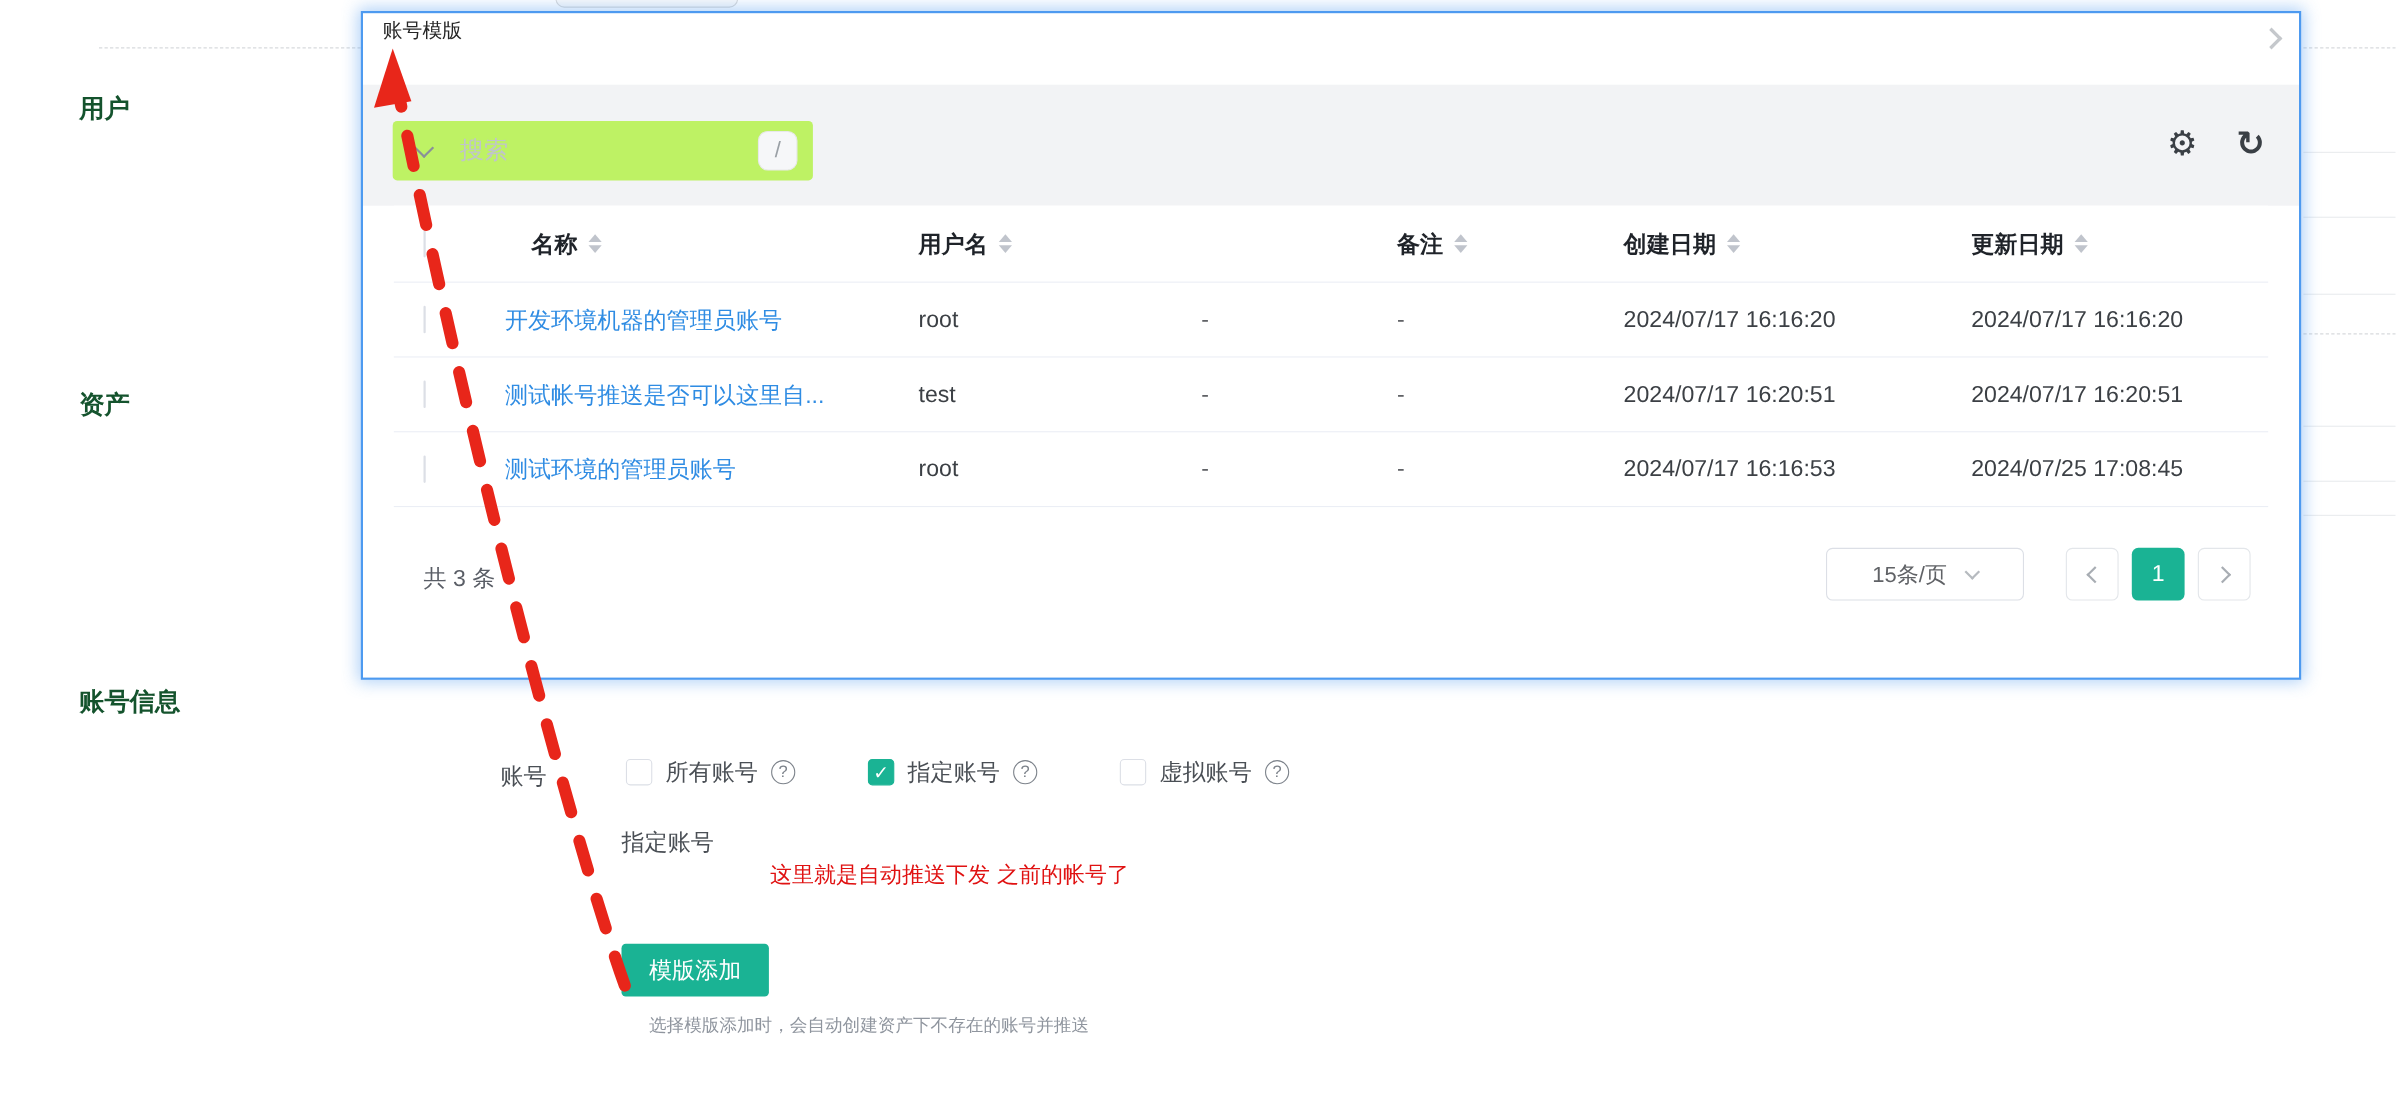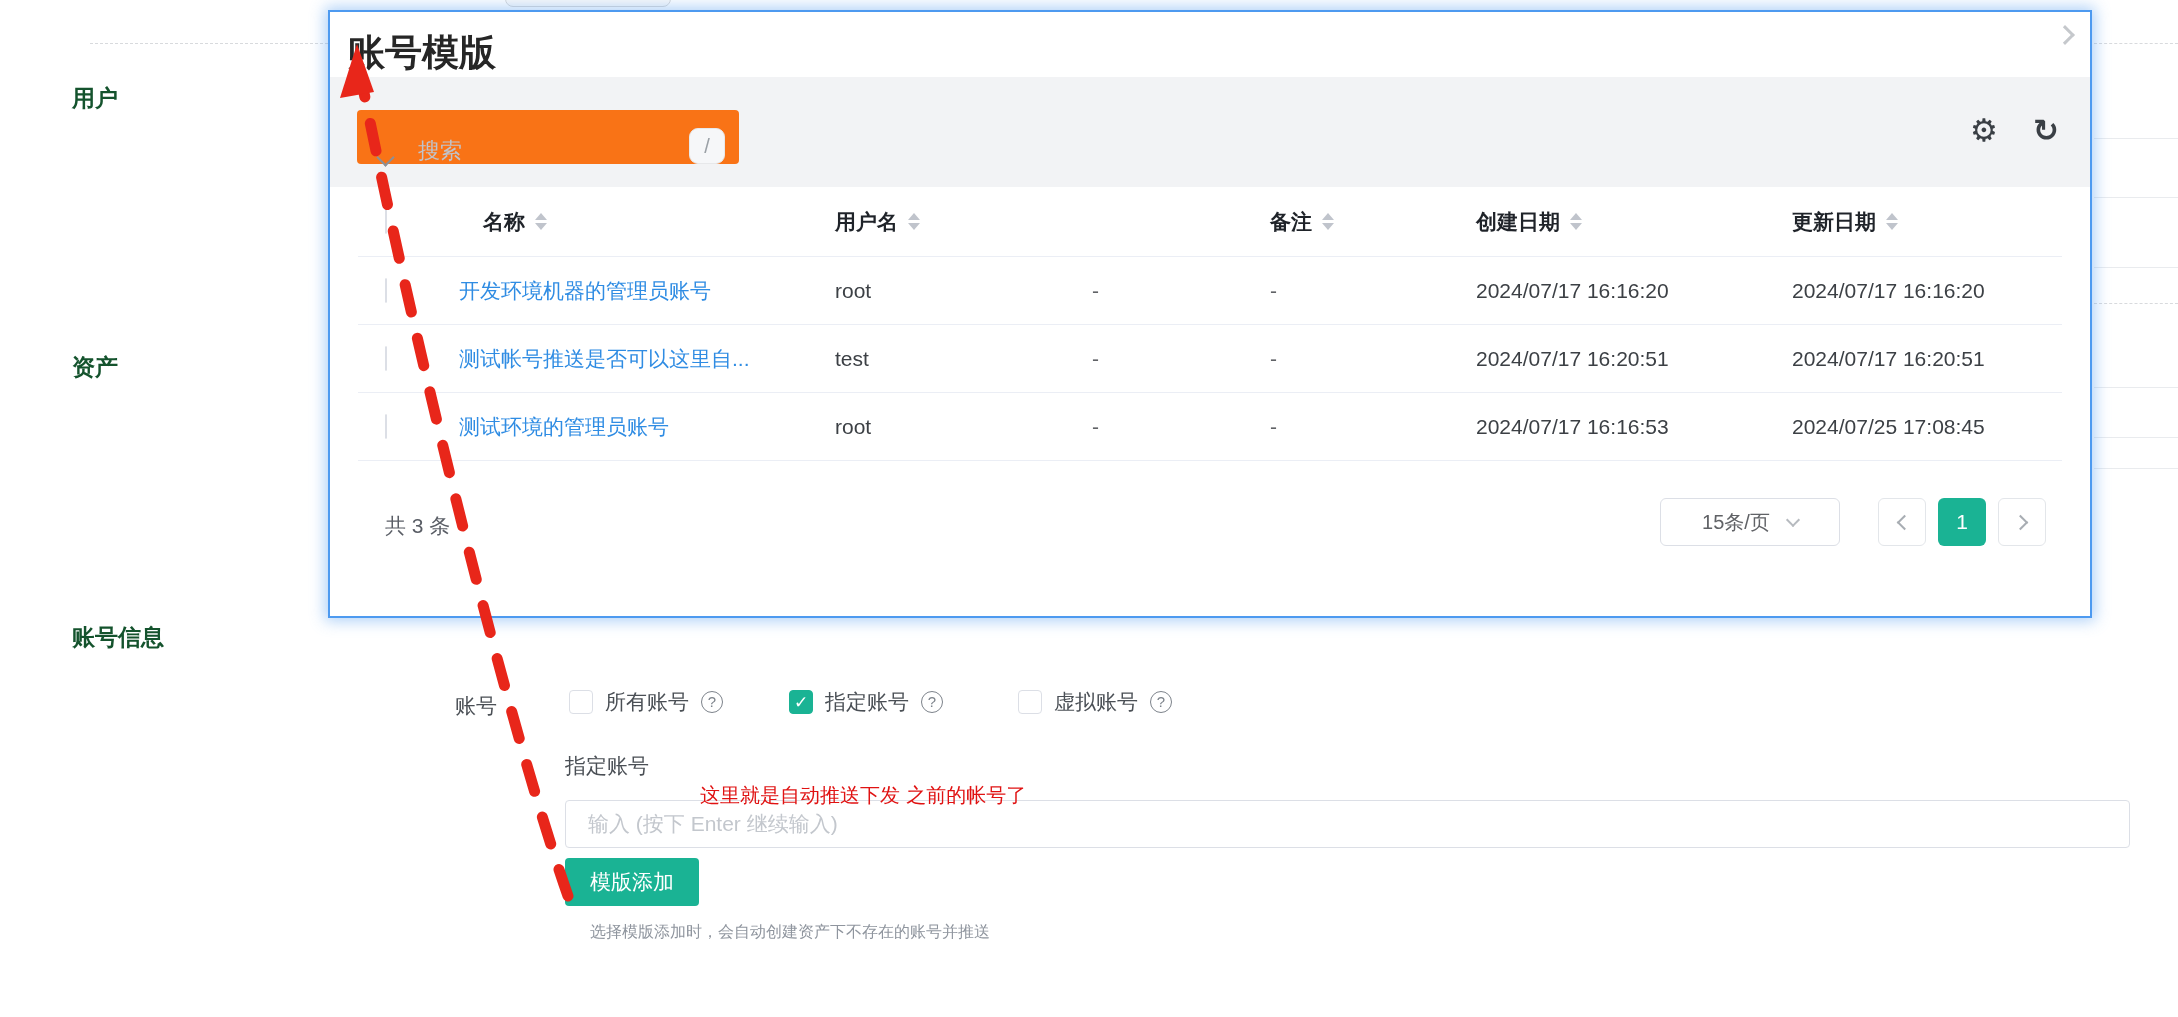--- a/index.html
+++ b/index.html
@@ -19,30 +19,30 @@
     position:absolute; left:505px; top:-6px; width:166px; height:13px;
     background:#fafafa; border:1px solid #d9d9d9; border-radius:0 0 8px 8px;
   }
 
   
   .drawer {
     position:absolute; left:328px; top:10px; width:1764px; height:608px;
     background:#fff; border:2px solid #4d9af0;
     box-shadow:0 0 14px 3px rgba(77,154,240,.45);
   }
-  .drawer-title { position:absolute; left:18px; top:16px; font-size:37px; color:#262626; font-weight:700; }
+  .drawer-title { position:absolute; left:18px; top:4px; font-size:18px; color:#262626; font-weight:400; }
   .drawer-chevron {
     position:absolute; right:18px; top:16px; width:14px; height:14px;
     border-top:3px solid #c5c8cc; border-right:3px solid #c5c8cc;
     transform:rotate(45deg);
   }
   .toolbar { position:absolute; left:0; top:65px; width:100%; height:110px; background:#f2f3f5; }
   .searchbox {
     position:absolute; left:27px; top:33px; width:382px; height:54px;
-    background:#f97316; border-radius:4px; display:flex; align-items:flex-end;
+    background:#bef264; border-radius:4px; display:flex; align-items:center;
   }
   .chev-down {
     width:13px; height:13px; margin-left:22px; margin-top:-6px;
     border-right:2px solid #8a9099; border-bottom:2px solid #8a9099;
     transform:rotate(45deg); flex:none;
   }
   .search-ph { margin-left:26px; font-size:22px; color:#c0c4cc; flex:1; }
   .search-ph input { border:none; outline:none; width:100%; font-size:22px; color:#333; background:transparent; font-family:inherit; }
   .search-ph input::placeholder { color:#c0c4cc; }
   .kbd {
@@ -255,21 +255,20 @@
   <div class="opt" style="left:995px; top:688px;padding-left:23px;">
     <span class="box"></span>
     <span class="form-label">虚拟账号</span>
     <span class="q-icon">?</span>
   </div>
 
   <div class="abs form-label" style="left:565px; top:752px;">指定账号</div>
 
   <div class="annotation">这里就是自动推送下发 之前的帐号了</div>
 
-  <input class="tag-input" placeholder="输入 (按下 Enter 继续输入)" style="">
 
   <button class="add-btn">模版添加</button>
 
   <div class="helper">选择模版添加时，会自动创建资产下不存在的账号并推送</div>
 
   <svg class="arrow-svg" width="2178" height="1017" viewBox="0 0 2178 1017">
     <path d="M 568 896 C 520 760 430 420 361 78" fill="none" stroke="#e8261a" stroke-width="11" stroke-linecap="round" stroke-dasharray="28 27"></path>
     <polygon points="357,44 340,98 374,92" fill="#e8261a"></polygon>
   </svg>
 

